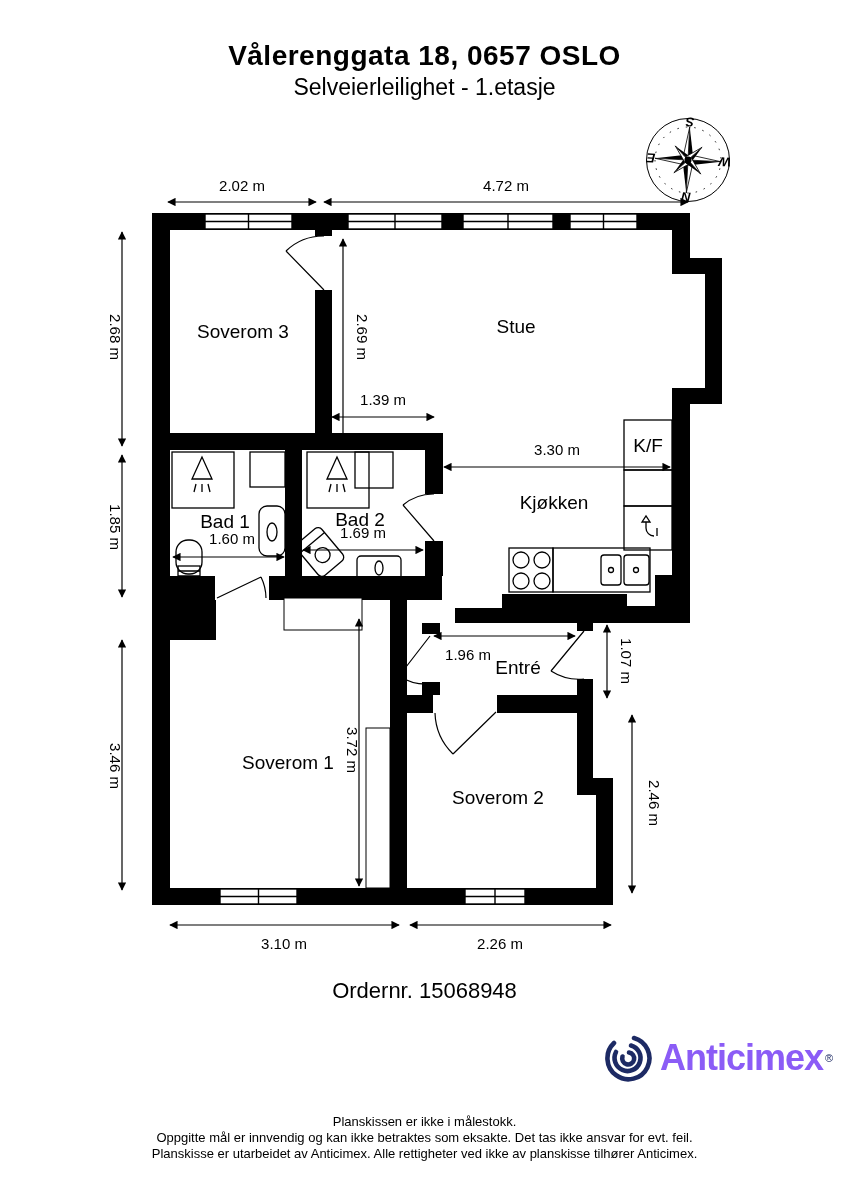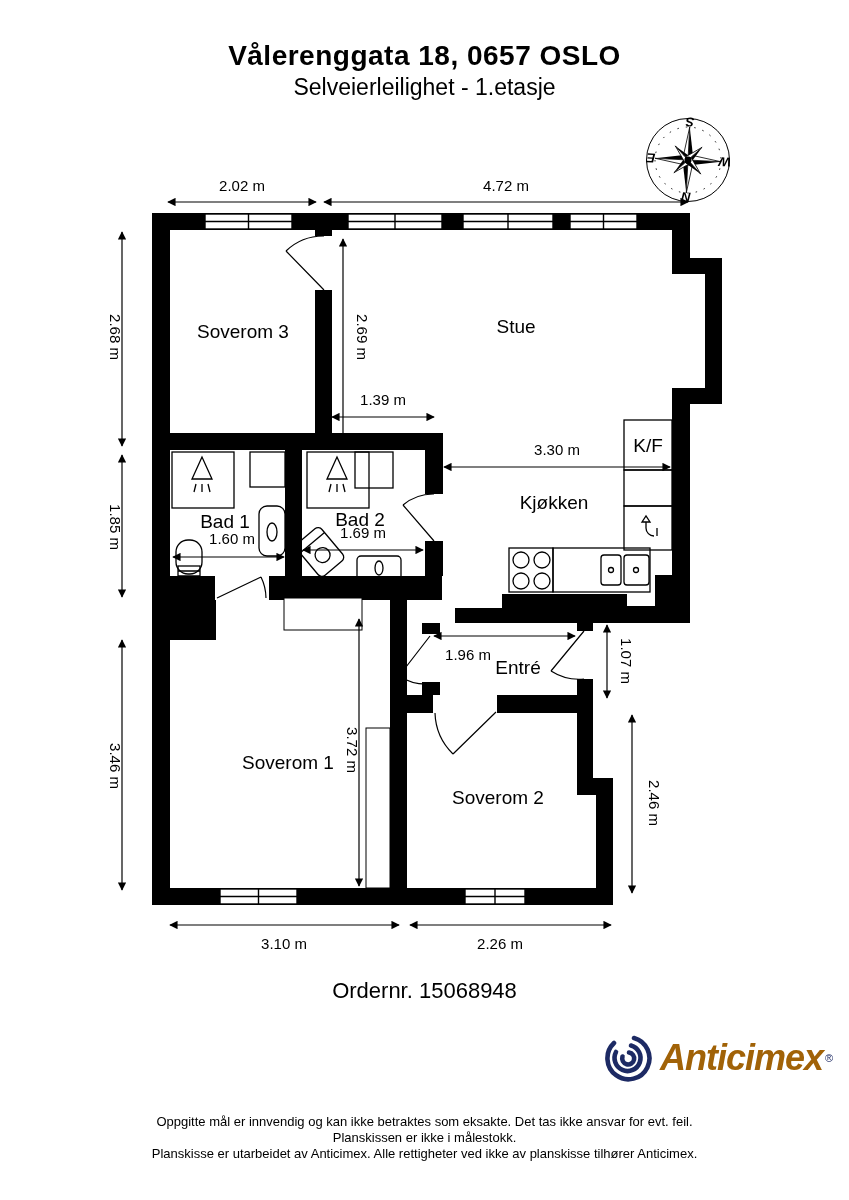--- a/index.html
+++ b/index.html
@@ -4,21 +4,21 @@
 <style>
   html,body{margin:0;padding:0;background:#e8e8e8;}
   #page{position:relative;width:849px;height:1200px;background:#ffffff;margin:0 auto;
         font-family:"Liberation Sans",sans-serif;color:#000;overflow:hidden;}
   .abs{position:absolute;left:0;width:100%;text-align:center;}
   #title{top:40px;font-size:28px;font-weight:bold;letter-spacing:.5px;}
   #subtitle{top:74px;font-size:23px;}
   #ordernr{top:978px;font-size:22px;}
   #plan-svg{position:absolute;left:0;top:0;}
   #logo{position:absolute;left:603px;top:1032px;width:245px;height:52px;display:flex;align-items:center;}
-  #logo .word{font-size:36px;font-weight:bold;color:#a16207;letter-spacing:-1px;margin-left:7px;font-style:italic;}
+  #logo .word{font-size:36px;font-weight:bold;color:#8b5cf6;letter-spacing:-1px;margin-left:7px;}
   #logo .reg{font-size:11px;color:#1d2a64;vertical-align:14px;margin-left:2px;}
   #footer{top:1114px;font-size:13px;line-height:16px;}
   svg text{font-family:"Liberation Sans",sans-serif;fill:#000;}
   .room-lbl{font-size:19px;}
   .dim-lbl{font-size:15px;}
   .kf-lbl{font-size:19px;}
   .compass-lbl{font-size:13px;font-weight:bold;font-style:italic;}
 </style>
 </head>
 <body>
@@ -250,18 +250,18 @@
         <path d="M -14 -15 A 21 21 0 1 0 6 -20"></path>
         <path d="M -12 -6 A 13 13 0 1 0 3 -12.5"></path>
         <path d="M -5.5 -1.5 A 6 6 0 1 0 1 -5.5"></path>
       </g>
     </svg>
     <span class="word">Anticimex</span>
       <span class="reg">®</span>
   </div>
 
   <div id="footer" class="abs">
+    <div>Planskissen er ikke i målestokk.</div>
     <div>Oppgitte mål er innvendig og kan ikke betraktes som eksakte. Det tas ikke ansvar for evt. feil.</div>
-    <div>Planskissen er ikke i målestokk.</div>
     <div>Planskisse er utarbeidet av Anticimex. Alle rettigheter ved ikke av planskisse tilhører Anticimex.</div>
   </div>
 
 </div>
 
 </body></html>

